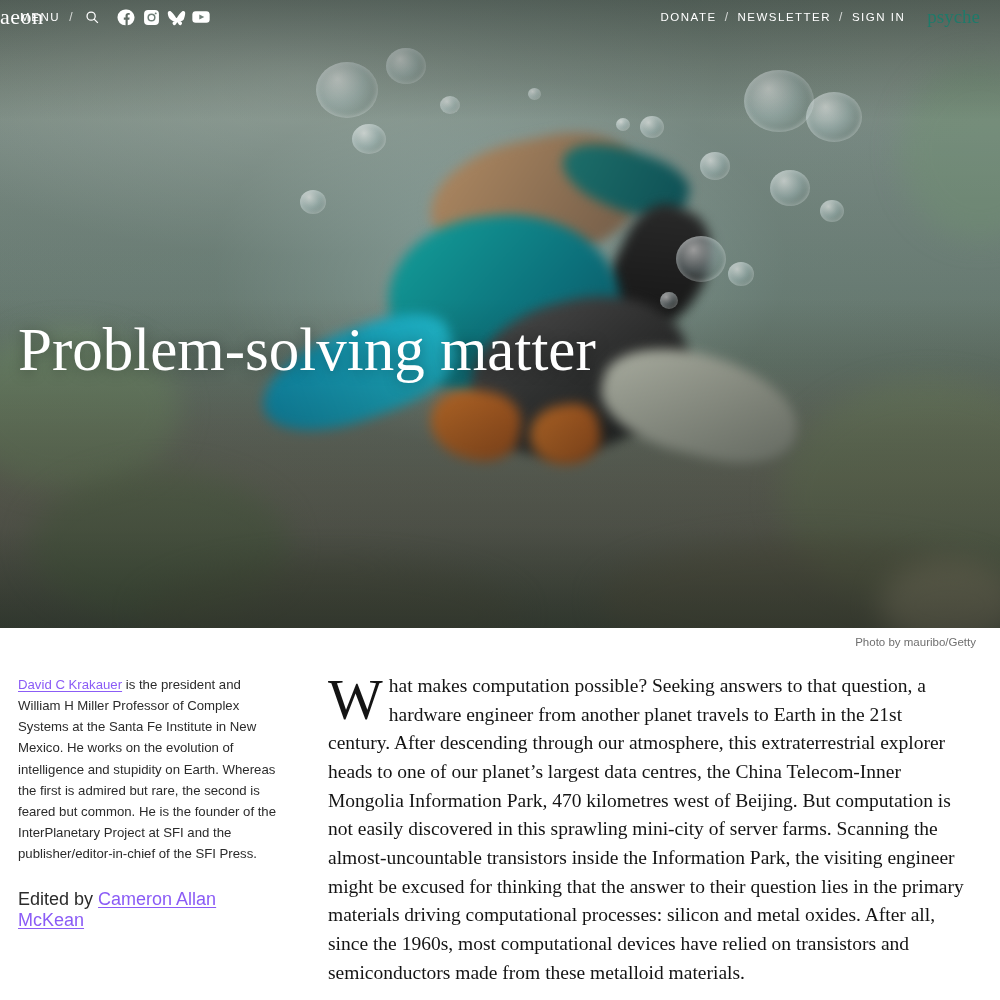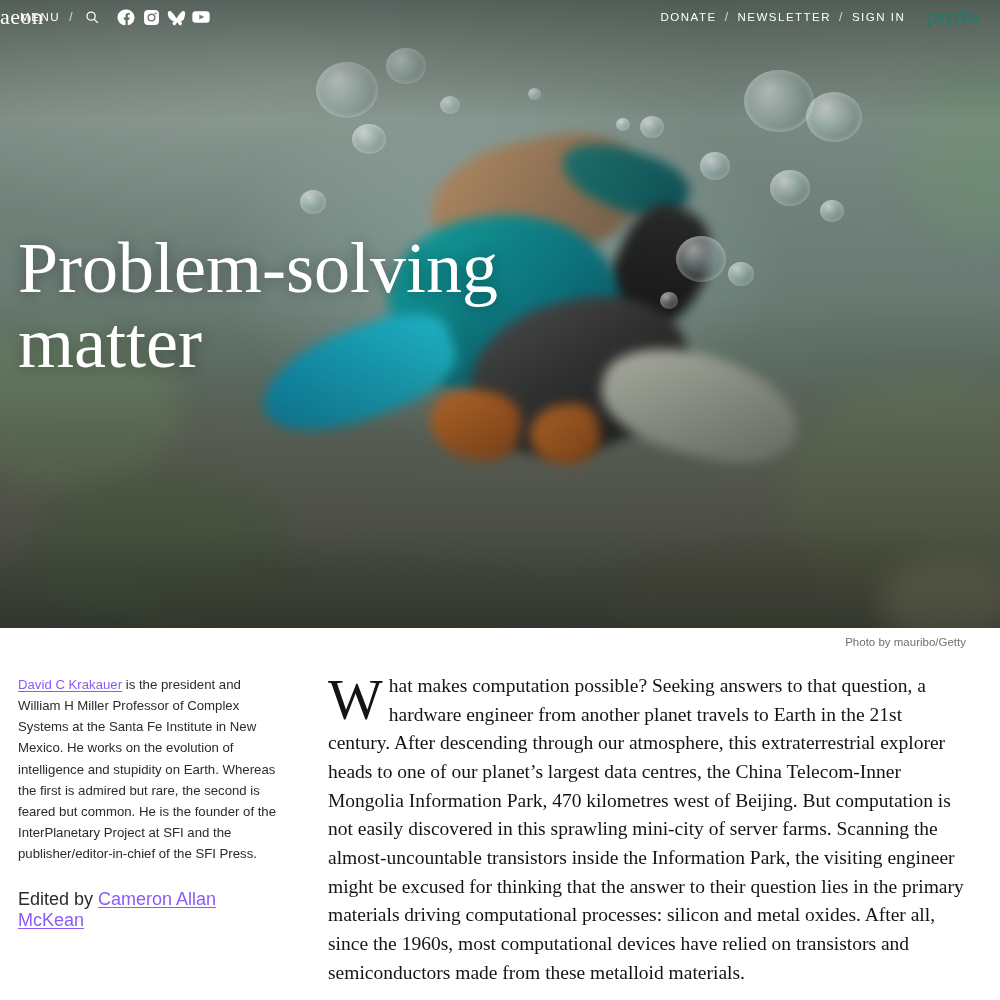--- a/index.html
+++ b/index.html
@@ -103,41 +103,41 @@
     font-size: 19px; letter-spacing: 0px; color: #1f7a6a;
     margin-left: 14px; font-style: normal;
   }
 
   
   .hero-text {
     position: absolute; left: 18px; bottom: 228px; z-index: 15; width: 660px;
   }
   .hero-title {
     font-family: "Liberation Serif", serif;
-    font-size: 72px;
+    font-size: 61px;
     line-height: 1.05;
     color: #ffffff;
     margin: 12px 0 18px 0;
     font-weight: 400;
     text-shadow: 0 2px 14px rgba(0,0,0,0.35);
   }
   .hero-sub {
     font-size: 15.5px;
     line-height: 1.52;
     color: #ffffff;
     max-width: 330px;
     font-weight: 400;
     text-shadow: 0 1px 8px rgba(0,0,0,0.4);
   }
 
   
   .credit-bar {
     width: 1000px; height: 28px;
     display: flex; align-items: center; justify-content: flex-end;
-    padding-right: 34px;
+    padding-right: 24px;
     background: #fff;
   }
   .credit {
     font-size: 11.5px; color: #6f6f6f;
   }
 
   
   .content {
     display: flex;
     padding: 14px 34px 0 18px;

